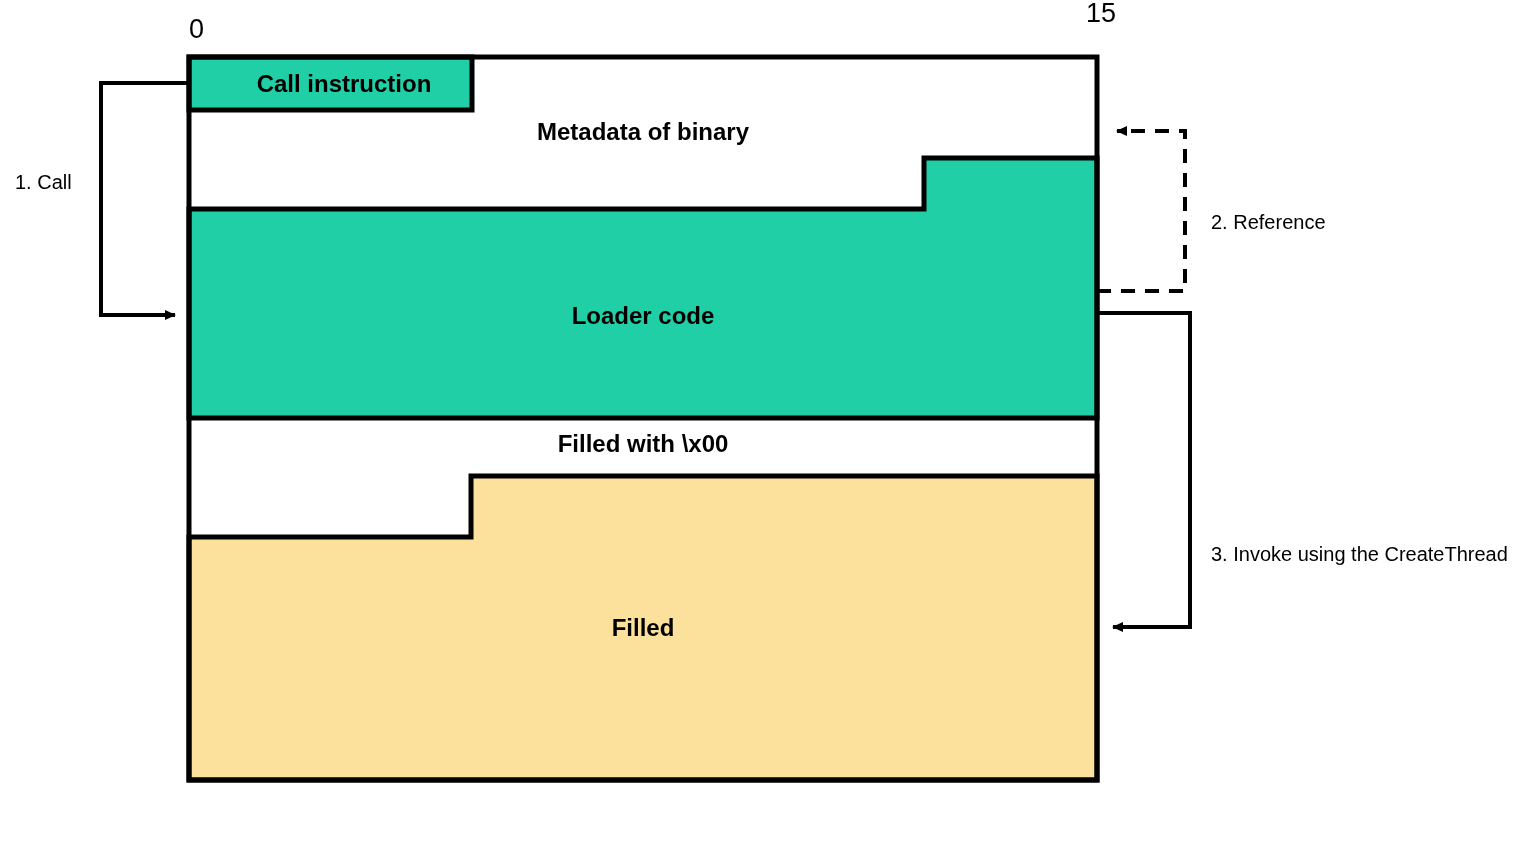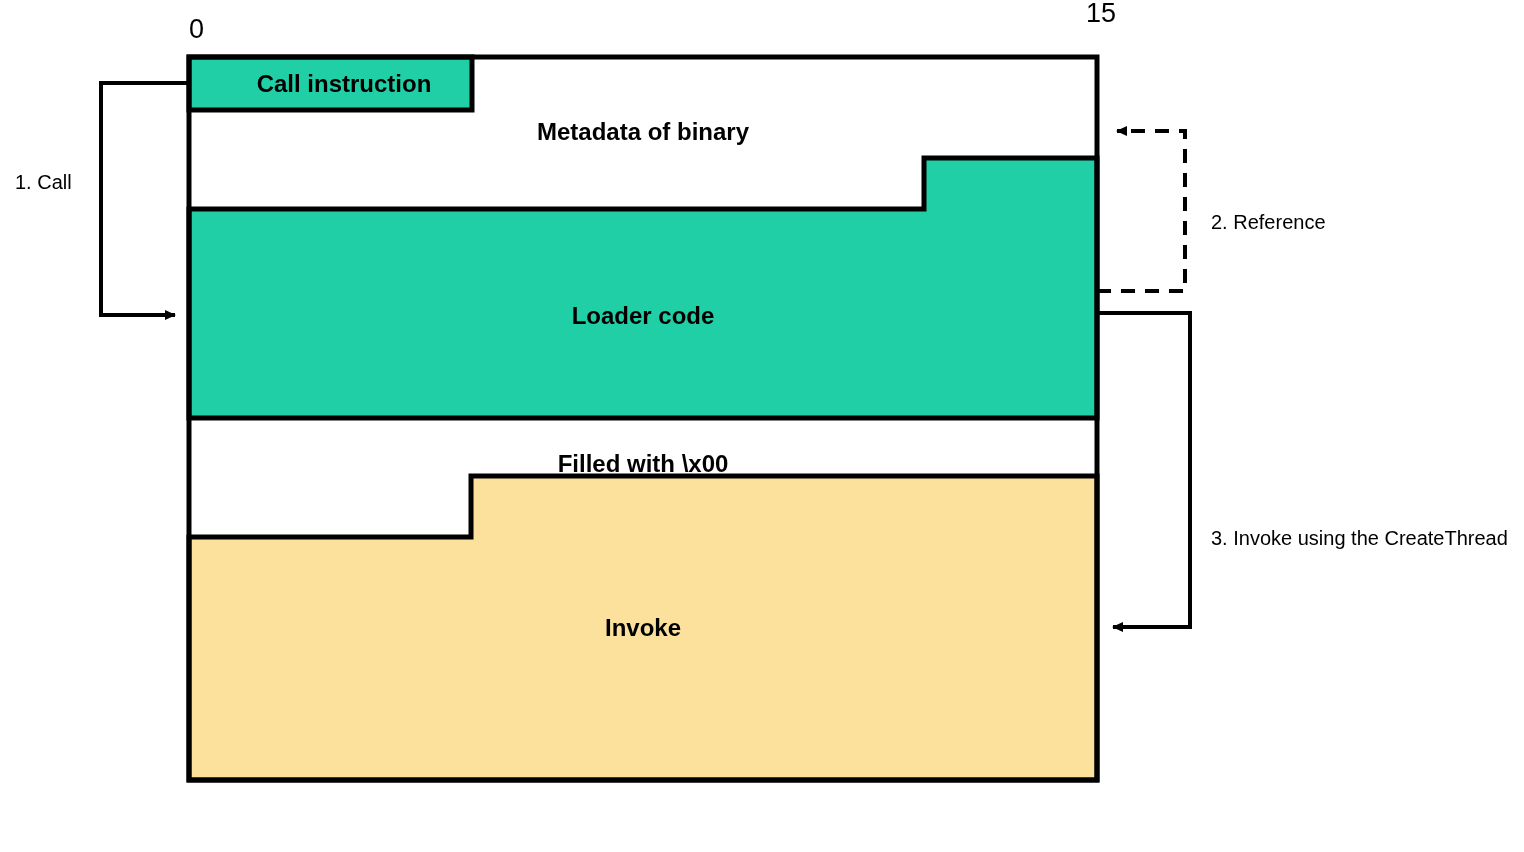--- a/index.html
+++ b/index.html
@@ -97,24 +97,24 @@
   <div class="lbl axis-num" style="left:189px; top:16px;">0</div>
 
   <div class="lbl axis-num" style="left:1086px; top:0;">15</div>
 
   <div class="lbl block-label centered" style="left:344px; top:72px;">Call instruction</div>
 
   <div class="lbl block-label centered" style="left:643px; top:120px;">Metadata of binary</div>
 
   <div class="lbl block-label centered" style="left:643px; top:304px;">Loader code</div>
 
-  <div class="lbl block-label centered" style="left:643px; top:452px;">Filled with \x00</div>
+  <div class="lbl block-label centered" style="left:643px; top:432px;">Filled with \x00</div>
 
-  <div class="lbl block-label centered" style="left:643px; top:616px;">Invoke</div>
+  <div class="lbl block-label centered" style="left:643px; top:616px;">Filled</div>
 
   <div class="lbl step-label" style="left:15px; top:172px;">1. Call</div>
 
   <div class="lbl step-label" style="left:1211px; top:212px;">2. Reference</div>
 
-  <div class="lbl step-label" style="left:1211px; top:528px;">3. Invoke using the CreateThread</div>
+  <div class="lbl step-label" style="left:1211px; top:544px;">3. Invoke using the CreateThread</div>
 
 
 </div>
 
 </body></html>

